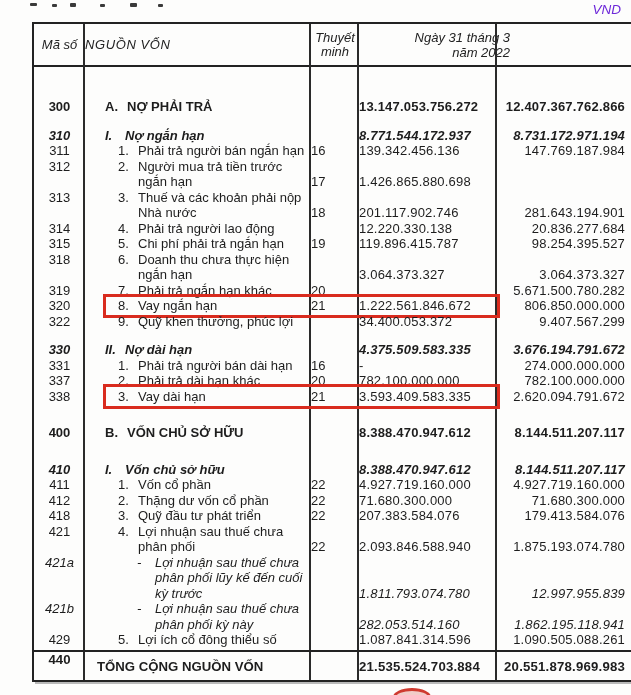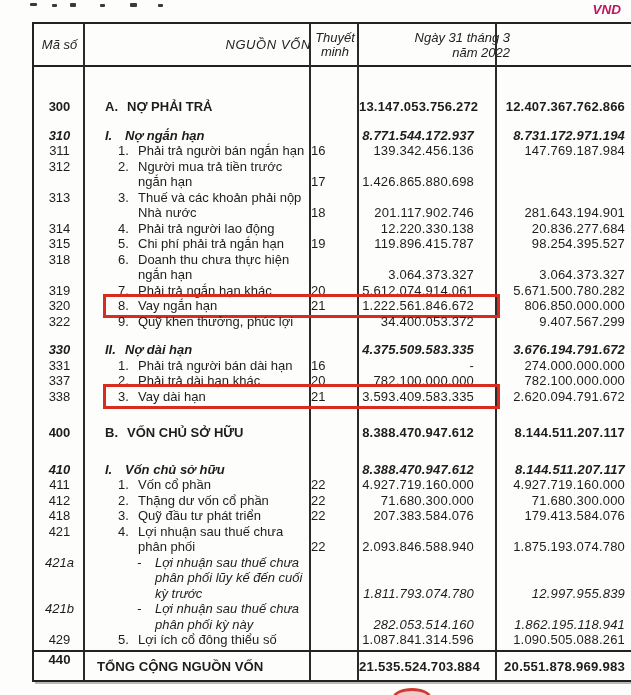--- a/index.html
+++ b/index.html
@@ -7,21 +7,21 @@
     width:631px;height:695px;position:relative;overflow:hidden;
     background:#fdfdfc;
     font-family:"Liberation Sans","DejaVu Sans",sans-serif;
     color:#1d1d1d;
     -webkit-font-smoothing:antialiased;
   }
   
   .top-frag{position:absolute;left:30px;top:1px;width:180px;height:6px;}
   .top-frag i{position:absolute;background:#3a3a3a;border-radius:1px;}
   
-  .vnd{position:absolute;top:2px;right:10px;font-style:italic;font-size:13.5px;color:#be185d;font-weight:bold;}
+  .vnd{position:absolute;top:2px;right:10px;font-style:italic;font-size:13.5px;color:#6d28d9;}
 
   
   .table{
     position:absolute;left:32px;top:22px;width:603px;height:660px;
     border:2px solid #222;box-sizing:border-box;
     display:flex;flex-direction:column;
     background:transparent;
     box-shadow:2px 3px 0 -1px #b9b9b9;
   }
   
@@ -29,38 +29,38 @@
   .vl1{left:49px;}.vl2{left:275px;}.vl3{left:323px;}.vl4{left:461px;}
 
   
   .thead{
     display:flex;align-items:stretch;border-bottom:2px solid #222;
     height:43px;box-sizing:border-box;flex:none;
     font-style:italic;font-size:13px;color:#222;
   }
   .thead .cell{display:flex;flex-direction:column;justify-content:center;box-sizing:border-box;}
   .h-code{width:51px;align-items:center;text-align:center;}
-  .h-name{width:226px;align-items:flex-end;text-align:center;letter-spacing:.6px;}
+  .h-name{width:226px;align-items:flex-start;text-align:center;letter-spacing:.6px;}
   .h-note{width:48px;align-items:center;line-height:14px;}
   .h-v1{width:158px;align-items:flex-end;text-align:right;padding-right:7px;line-height:15px;}
   .h-v2{flex:1;align-items:flex-end;text-align:right;padding-right:8px;line-height:15px;}
 
   
   .tbody{flex:1;position:relative;padding-top:11px;overflow:hidden;}
   .row{
     display:flex;align-items:flex-end;position:relative;
     font-size:13px;line-height:15.5px;z-index:2;
   }
   .row.gap-lg{margin-top:21px;}
   .row.gap-md{margin-top:13px;}
   .c-code{width:51px;text-align:center;align-self:flex-start;flex:none;box-sizing:border-box;}
   .c-name{width:226px;flex:none;display:flex;align-items:flex-start;box-sizing:border-box;}
   .c-name .prefix{flex:none;}
   .c-note{width:48px;flex:none;box-sizing:border-box;}
-  .c-v1{width:122px;flex:none;text-align:right;padding-right:7px;box-sizing:border-box;letter-spacing:.2px;}
+  .c-v1{width:122px;flex:none;text-align:left;padding-right:7px;box-sizing:border-box;letter-spacing:.2px;}
   .c-v2{flex:1;text-align:right;padding-right:8px;box-sizing:border-box;letter-spacing:.2px;}
 
   
   .row.section .c-code,.row.section .c-v1,.row.section .c-v2,.row.section .c-name{font-weight:bold;}
   .row.section .c-name{padding-left:20px;}
   .row.section .prefix{width:22px;}
   .row.subsection .c-code,.row.subsection .c-v1,.row.subsection .c-v2,.row.subsection .c-name{font-weight:bold;font-style:italic;}
   .row.subsection .c-name{padding-left:20px;}
   .row.subsection .prefix{width:20px;}
   .row.item .c-name{padding-left:33px;}
@@ -215,21 +215,20 @@
     <div class="c-v2">3.064.373.327</div>
   </div>
 
   <div class="row item">
     <div class="c-code">319</div>
     <div class="c-name">
       <span class="prefix">7.</span>
       <span class="lbl">Phải trả ngắn hạn khác</span>
     </div>
     <div class="c-note">20</div>
-    <div class="c-v1">5.612.074.914.061</div>
     <div class="c-v2">5.671.500.780.282</div>
   </div>
 
   <div class="row item">
     <div class="c-code">320</div>
     <div class="c-name">
       <span class="prefix">8.</span>
       <span class="lbl">Vay ngắn hạn</span>
     </div>
     <div class="c-note">21</div>

